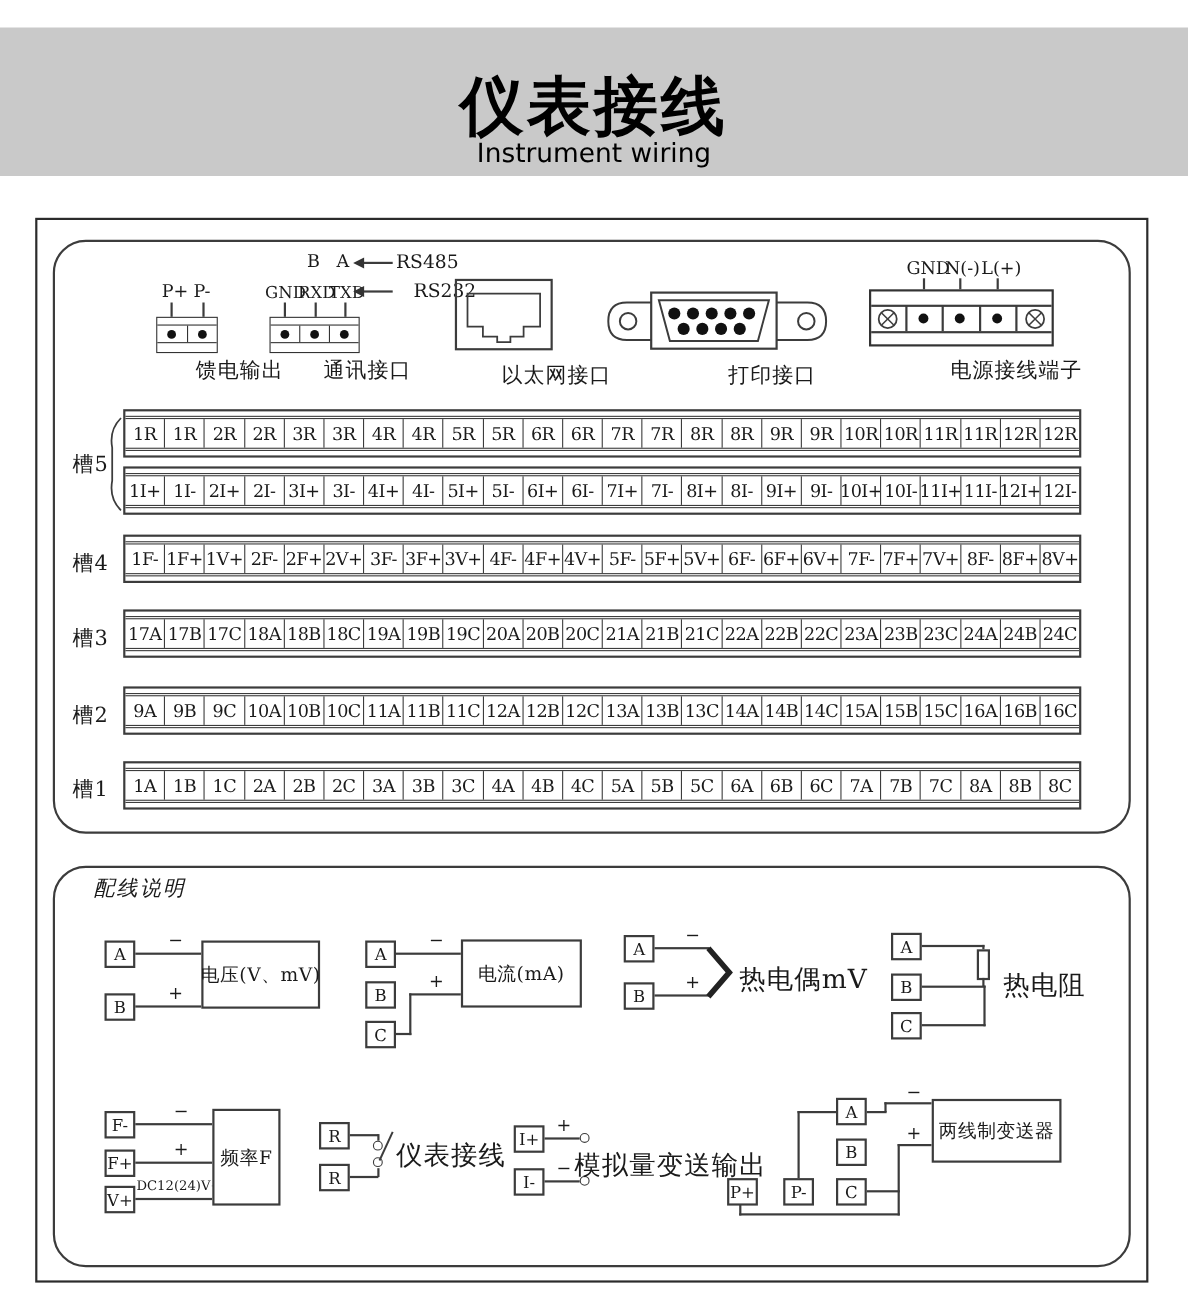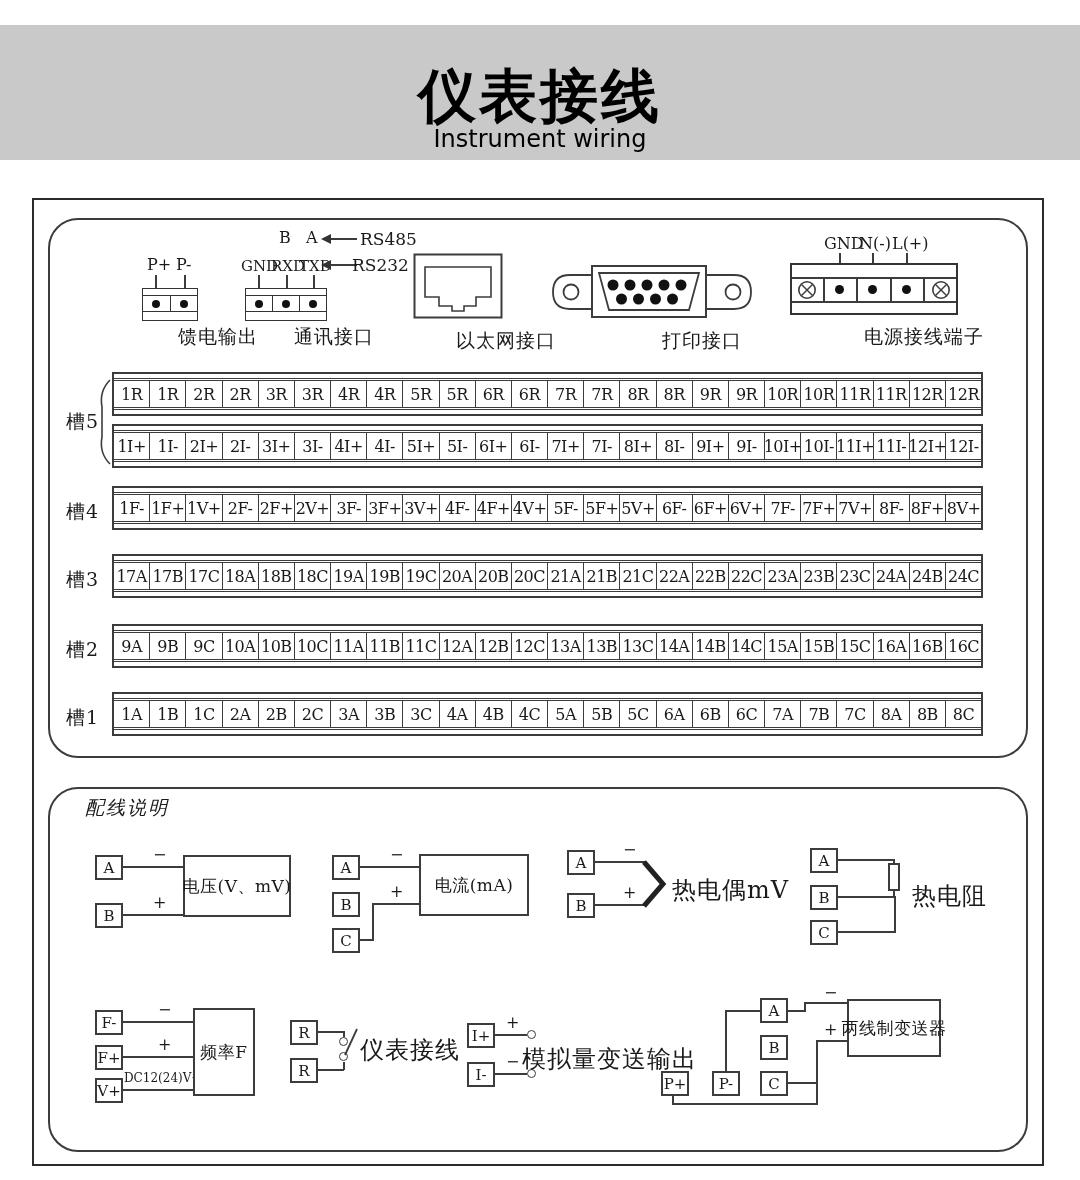--- a/index.html
+++ b/index.html
@@ -106,21 +106,21 @@
     <div class="plabel" style="left:279px;top:228px">B</div>
     <div class="plabel" style="left:306px;top:228px">A</div>
     <div class="h" style="left:330px;top:238px;width:27px"></div>
     <div class="ah" style="left:321px;top:234px"></div>
     <div class="plabel" style="left:360px;top:229px;font-size:17px">RS485</div>
     <div class="plabel small" style="left:241px;top:257px">GND</div>
     <div class="plabel small" style="left:271px;top:257px">RXD</div>
     <div class="plabel small" style="left:299px;top:257px">TXD</div>
     <div class="h" style="left:330px;top:264px;width:27px"></div>
     <div class="ah" style="left:321px;top:260px"></div>
-    <div class="plabel" style="left:352px;top:255px;font-size:17px">RS232</div>
+    <div class="plabel" style="left:376px;top:255px;font-size:17px">RS232</div>
     <div class="v" style="left:258px;top:275px;height:14px"></div>
     <div class="v" style="left:286px;top:275px;height:14px"></div>
     <div class="v" style="left:313px;top:275px;height:14px"></div>
     <div class="tb" style="left:245px;top:288px;width:82px;height:33px">
       <div class="tb-strip"></div>
       <div class="tb-mid">
         <div class="tb-cell">
             <span class="dot"></span>
           </div>
         <div class="tb-cell">
@@ -492,16 +492,16 @@
     <div class="h" style="left:788px;top:1010px;width:18px"></div>
     <div class="v" style="left:804px;top:1002px;height:9px"></div>
     <div class="h" style="left:804px;top:1002px;width:43px"></div>
     <div class="pol" style="left:824px;top:983px">−</div>
     <div class="h" style="left:788px;top:1082px;width:30px"></div>
     <div class="v" style="left:816px;top:1040px;height:65px"></div>
     <div class="h" style="left:816px;top:1040px;width:31px"></div>
     <div class="pol" style="left:824px;top:1020px">+</div>
     <div class="v" style="left:672px;top:1095px;height:10px"></div>
     <div class="h" style="left:672px;top:1103px;width:146px"></div>
-    <div class="bbox" style="left:847px;top:999px;width:94px;height:58px">两线制变送器</div>
+    <div class="bbox" style="left:847px;top:999px;width:118px;height:58px">两线制变送器</div>
   </div>
 
 </div>
 
 </body></html>

